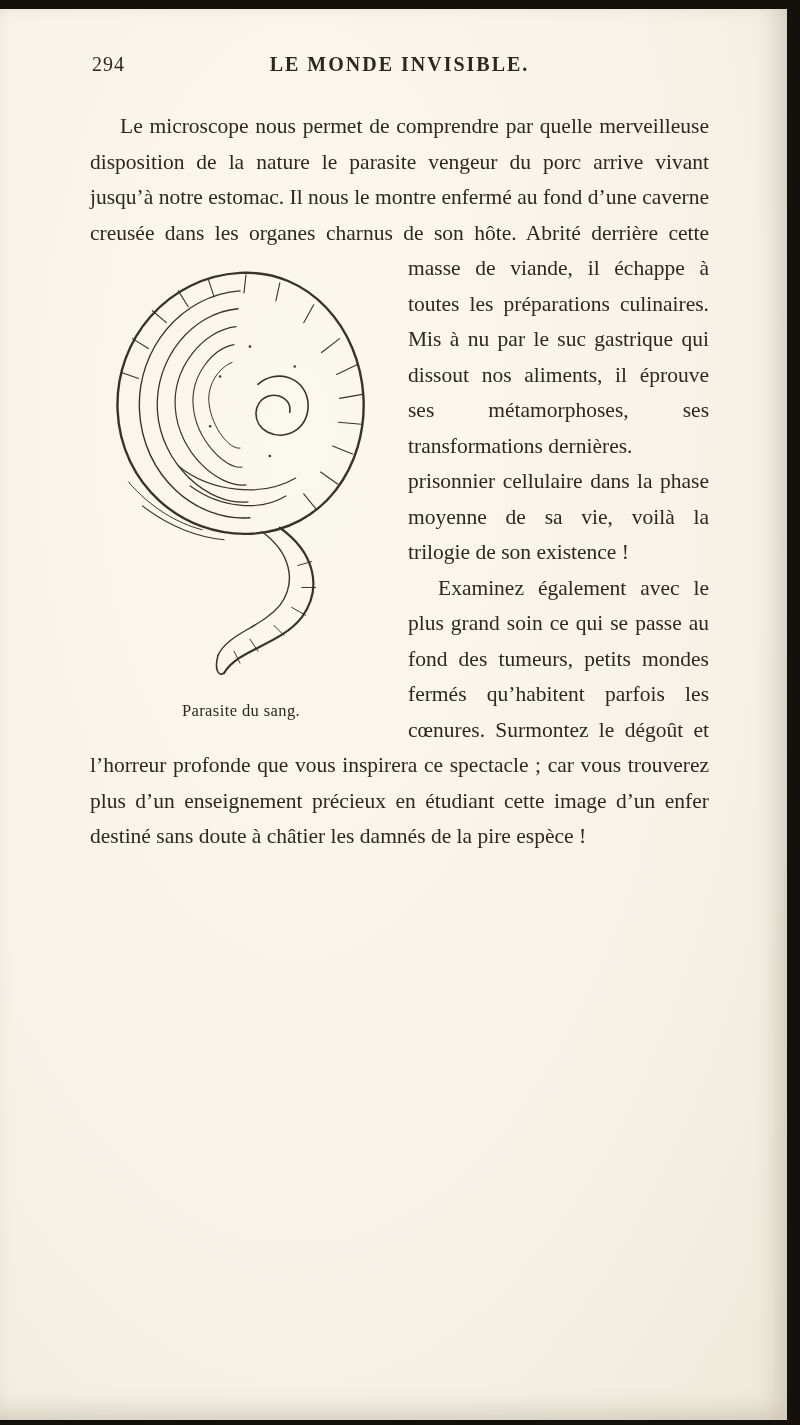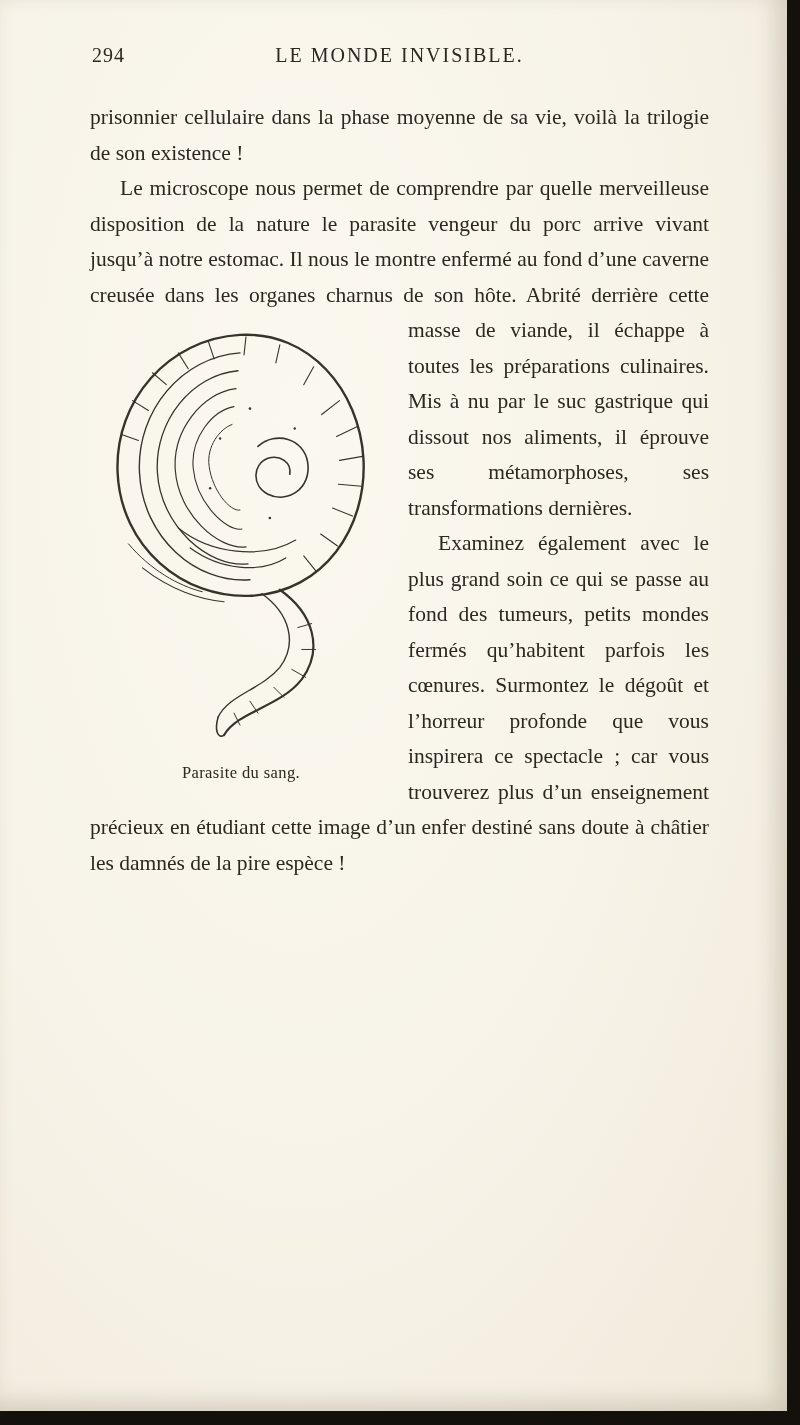--- a/index.html
+++ b/index.html
@@ -5,39 +5,40 @@
   * { margin:0; padding:0; box-sizing:border-box; }
   html, body { width:800px; height:1425px; }
   body {
     position:relative;
     background:#14110d;
     font-family:"Liberation Serif","DejaVu Serif",serif;
     overflow:hidden;
   }
   
   .scan-page {
-    position:absolute; left:0; top:0;
+    position:absolute; left:0; top:9px;
     width:787px; height:1411px;
     background:
       radial-gradient(ellipse at 38% 30%, #fbf8ef 0%, #f7f3e8 55%, #efe9d9 100%);
     color:#2c2820;
     box-shadow: inset -10px -8px 22px rgba(70,58,34,0.18);
   }
   .page-inner { padding:44px 78px 0 90px; }
 
   .running-head {
     position:relative;
     height:30px;
     margin-bottom:26px;
     font-size:20px;
   }
   .page-number { position:absolute; left:2px; top:0; letter-spacing:1px; }
   .running-title {
     display:block; text-align:center;
     letter-spacing:2px;
+    font-weight:bold;
   }
 
   .body-text {
     font-size:21.5px;
     line-height:35.5px;
     text-align:justify;
     color:#2c2820;
   }
   .para { margin:0; }
   .indent { text-indent:30px; }
@@ -63,22 +64,20 @@
 
 <div class="scan-page">
   <div class="page-inner">
 
     <header class="running-head">
       <span class="page-number">294</span>
       <span class="running-title">LE MONDE INVISIBLE.</span>
     </header>
 
     <div class="body-text">
-
-      <p class="para"><span>prisonnier cellulaire dans la phase moyenne de sa vie, voilà la trilogie de son existence !</span></p>
 
       <p class="para indent">
         <span>Le microscope nous permet de comprendre par quelle merveilleuse disposition de la nature le parasite vengeur du porc arrive vivant jusqu’à notre estomac. Il nous le montre enfermé au fond d’une caverne creusée dans les organes charnus de son hôte. Abrité derrière cette masse de viande, il échappe à</span>
         <span class="figure">
           <svg viewBox="0 0 302 430" aria-hidden="true">
             <g fill="none" stroke="#38332a" stroke-linecap="round">
 
               <path d="M150 16 C78 20 24 82 27 154 C30 228 92 282 162 278 C234 274 278 210 274 140 C270 72 220 12 150 16 Z" stroke-width="2.4"></path>
 
               <path d="M150 34 C92 38 46 92 49 154 C52 220 106 266 160 262" stroke-width="1.4"></path>
@@ -129,18 +128,20 @@
               <circle cx="180" cy="200" r="1.3"></circle>
               <circle cx="120" cy="170" r="1.2"></circle>
               <circle cx="205" cy="110" r="1.2"></circle>
             </g>
           </svg>
           <span class="figure-caption">Parasite du sang.</span>
         </span>
         <span>toutes les préparations culinaires. Mis à nu par le suc gastrique qui dissout nos aliments, il éprouve ses métamorphoses, ses transformations dernières.</span>
       </p>
 
+      <p class="para"><span>prisonnier cellulaire dans la phase moyenne de sa vie, voilà la trilogie de son existence !</span></p>
+
       <p class="para indent"><span>Examinez également avec le plus grand soin ce qui se passe au fond des tumeurs, petits mondes fermés qu’habitent parfois les cœnures. Surmontez le dégoût et l’horreur profonde que vous inspirera ce spectacle ; car vous trouverez plus d’un enseignement précieux en étudiant cette image d’un enfer destiné sans doute à châtier les damnés de la pire espèce !</span></p>
 
 
     </div>
   </div>
 </div>
 
 </body></html>

